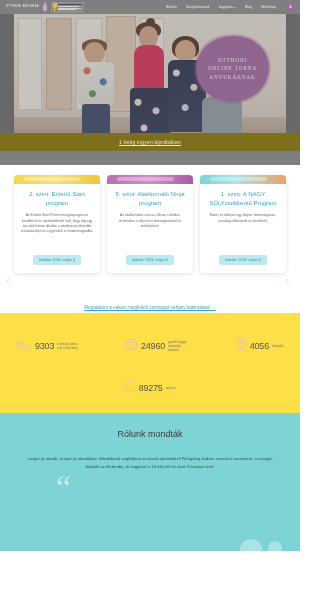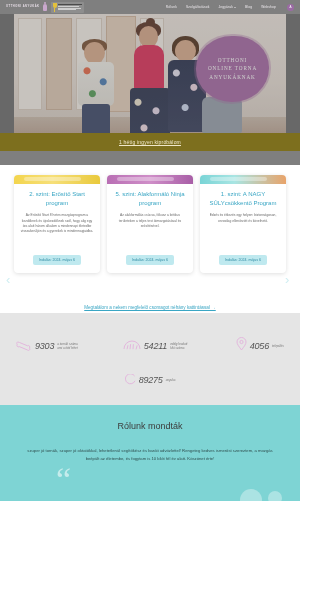--- a/index.html
+++ b/index.html
@@ -221,38 +221,38 @@
   .arrow-right { right:6px; }
 
   .pkg-link {
     margin-top:22px; text-align:center;
   }
   .pkg-link a {
     font-size:4.6px; color:#3aa6c4; text-decoration:underline; cursor:pointer;
   }
 
   
-  .stats { padding: 24px 10px 16px; background:#e5e5e5;font-style:italic; }
+  .stats { padding: 24px 10px 16px; background:#fde047; }
   .stats-row {
     display:flex; justify-content:space-between; align-items:center;
     padding: 0 6px;
   }
   .stat { display:flex; align-items:center; gap:3px; }
   .stat-icon { color:#e3b7dd; flex:0 0 auto; }
   .stat-num { font-size:9px; color:#555; letter-spacing:-.2px; }
   .stat-label { font-size:3px; line-height:1.35; color:#777; max-width:22px; }
   .stats-row-2 {
     display:flex; justify-content:center; align-items:center;
-    margin-top:16px; gap:3px;
+    margin-top:24px; gap:3px;
   }
 
   
   .testimonials {
     background:#7ed4d4; padding:16px 0 0; position:relative;
-    height:96px; overflow:hidden;
+    height:138px; overflow:hidden;
   }
   .testi-title {
     text-align:center; font-size:9px; color:#3c3c3c; font-weight:400;
     margin-bottom:16px;
   }
   .testi-text {
     text-align:center; font-size:4.2px; line-height:1.9; color:#2f4f4f;
     padding: 0 26px; position:relative; z-index:2;
   }
   .quote-mark {
@@ -413,31 +413,34 @@
       <div class="stat">
         <span class="stat-icon">
           <svg width="16" height="11" viewBox="0 0 16 11" fill="none" stroke="#e3b7dd" stroke-width="1">
             <path d="M3 2.5c-1.5-1.5-3 .5-1.8 1.8C.2 5.5 1.7 7.8 3.3 6.6l8 3.3c1.5 1.5 3.3-.4 2.1-1.8 1.2-1.2-.3-3.5-1.9-2.3l-8-3.3z"></path>
           </svg>
         </span>
         <span class="stat-num">9303</span>
         <span class="stat-label">a tornák száma ami a tiéd lehet</span>
       </div>
 
+
       <div class="stat">
         <span class="stat-icon">
-          <svg width="18" height="11" viewBox="0 0 18 11" fill="none" stroke="#e3b7dd" stroke-width="1">
-            <path d="M1 9a8 8 0 0 1 16 0"></path>
-            <path d="M4 9.2l1-4M7 9.2l.6-5M10 9.2l.4-5M13 9.4l1.2-4"></path>
+          <svg width="13" height="13" viewBox="0 0 13 13" fill="none" stroke="#e3b7dd" stroke-width="1">
+            <circle cx="6.5" cy="6.5" r="5.5"></circle>
+            <path d="M1.6 4.2h9.8"></path>
+            <circle cx="4.6" cy="7.2" r=".7" fill="#e3b7dd" stroke="none"></circle>
+            <circle cx="8.4" cy="7.2" r=".7" fill="#e3b7dd" stroke="none"></circle>
+            <path d="M4.8 9.4c.9.8 2.5.8 3.4 0"></path>
           </svg>
         </span>
-        <span class="stat-num">54211</span>
-        <span class="stat-label">eddig leadott kiló száma</span>
-      </div>
-
+        <span class="stat-num">24960</span>
+        <span class="stat-label">gyerek hagyja anyukáját tornázni</span>
+      </div>
 
       <div class="stat">
         <span class="stat-icon">
           <svg width="11" height="14" viewBox="0 0 11 14" fill="none" stroke="#e3b7dd" stroke-width="1">
             <path d="M5.5 13C8.5 9 10 7 10 5a4.5 4.5 0 0 0-9 0c0 2 1.5 4 4.5 8z"></path>
             <circle cx="5.5" cy="5" r="1.6"></circle>
           </svg>
         </span>
         <span class="stat-num">4056</span>
         <span class="stat-label">település</span>

